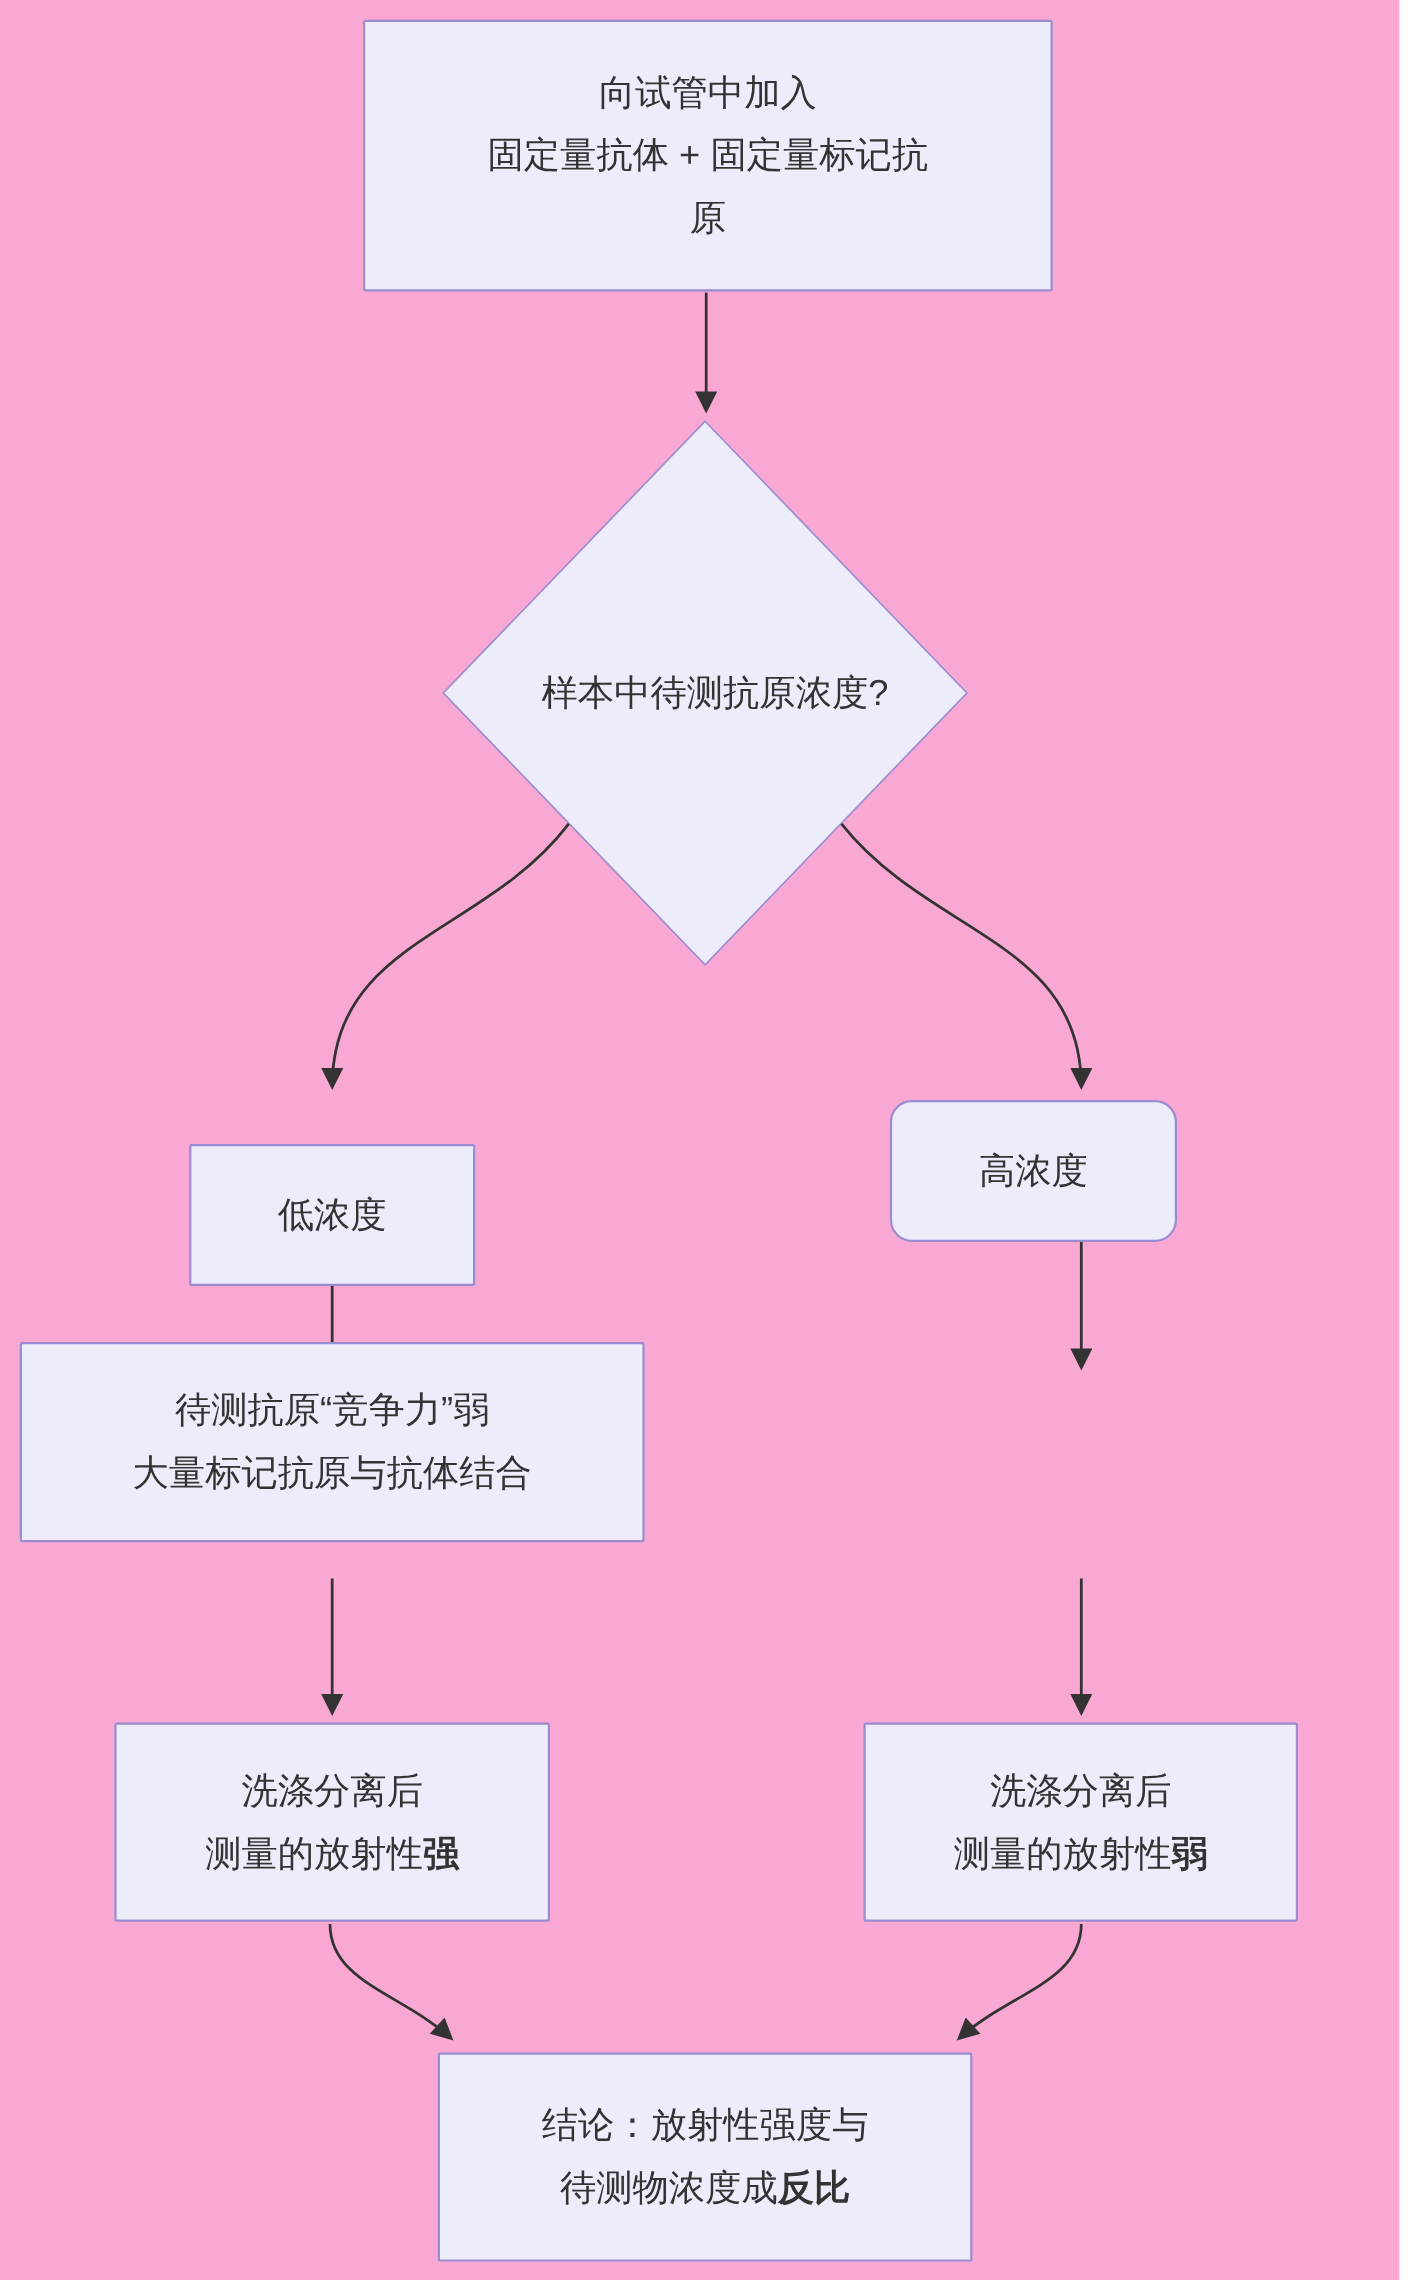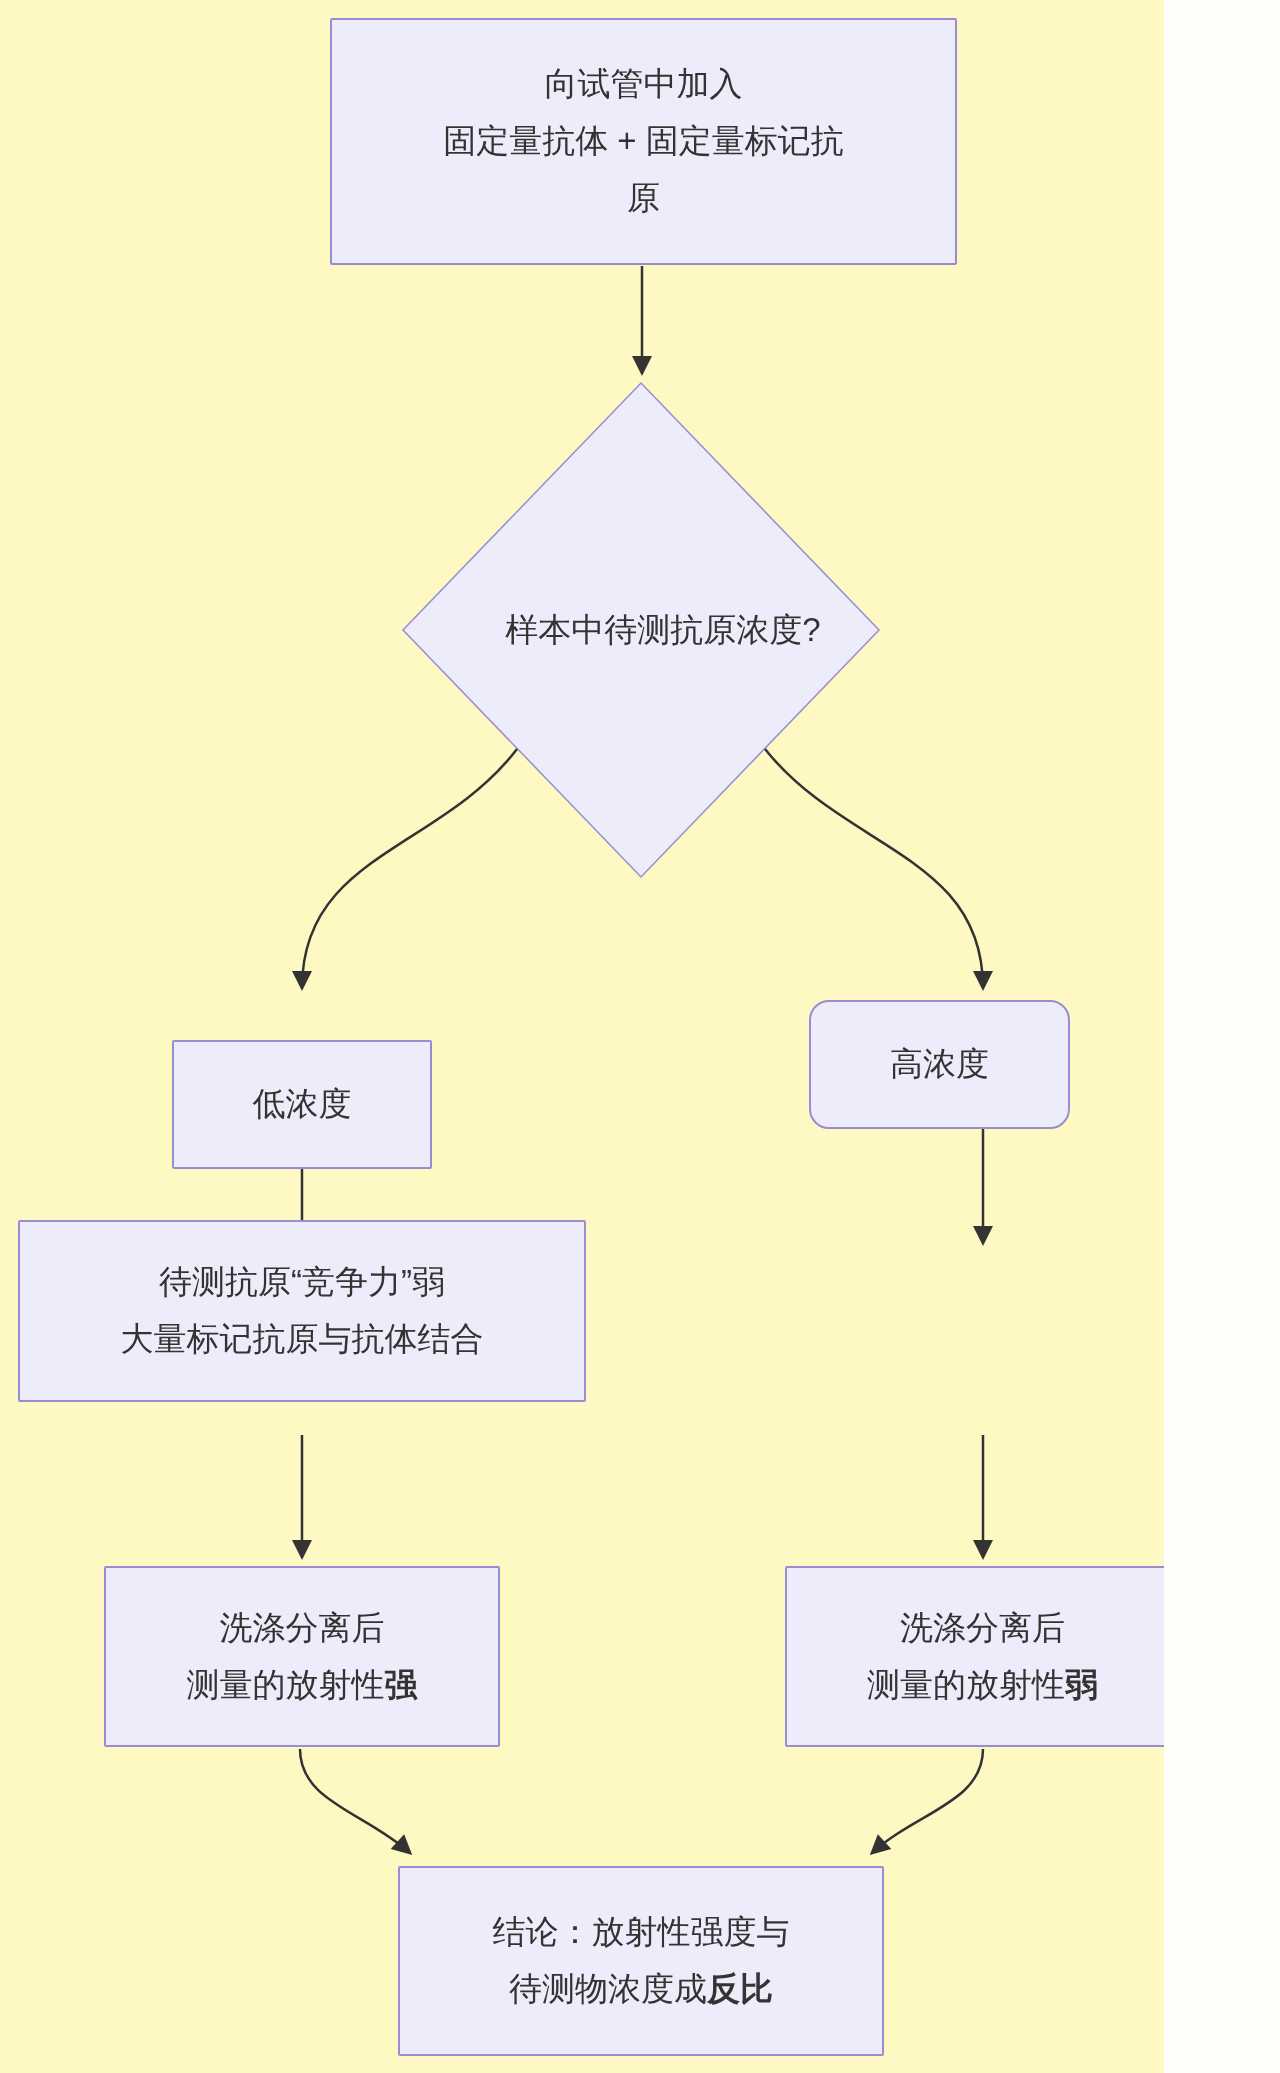--- a/index.html
+++ b/index.html
@@ -3,24 +3,24 @@
 <meta charset="utf-8">
 <style>
   html,body{margin:0;padding:0;}
   body{
     background:#fffefb;
     font-family:"Liberation Sans", sans-serif;
     color:#333333;
   }
   .canvas{
     position:relative;
-    width:1164px;
+    width:1272px;
     height:2073px;
     overflow:hidden;
-    background:#fef9c3;
+    background:#f9a8d4;
   }
   .edges{
     position:absolute;
     left:0; top:0;
     width:1280px;
     height:2073px;
   }
   .node{
     position:absolute;
     box-sizing:border-box;
@@ -81,21 +81,21 @@
 
     <path d="M983,1749 C983,1802 917,1812 872,1853" fill="none" stroke="#333333" stroke-width="2.5" marker-end="url(#arrow)"></path>
   </svg>
 
   <div class="node" style="left:330px; top:18px; width:627px; height:247px;">
     <span class="line">向试管中加入</span>
     <span class="line">固定量抗体 + 固定量标记抗</span>
     <span class="line">原</span>
   </div>
 
-  <div class="diamond-label" style="left:425px; top:580px; width:476px; height:100px;">样本中待测抗原浓度?</div>
+  <div class="diamond-label" style="left:412px; top:580px; width:476px; height:100px;">样本中待测抗原浓度?</div>
 
   <div class="node" style="left:172px; top:1040px; width:260px; height:129px;">
     <span class="line">低浓度</span>
   </div>
 
   <div class="node" style="left:809px; top:1000px; width:261px; height:129px;border-radius:20px;">
     <span class="line">高浓度</span>
   </div>
 
   <div class="node" style="left:18px; top:1220px; width:568px; height:182px;">

